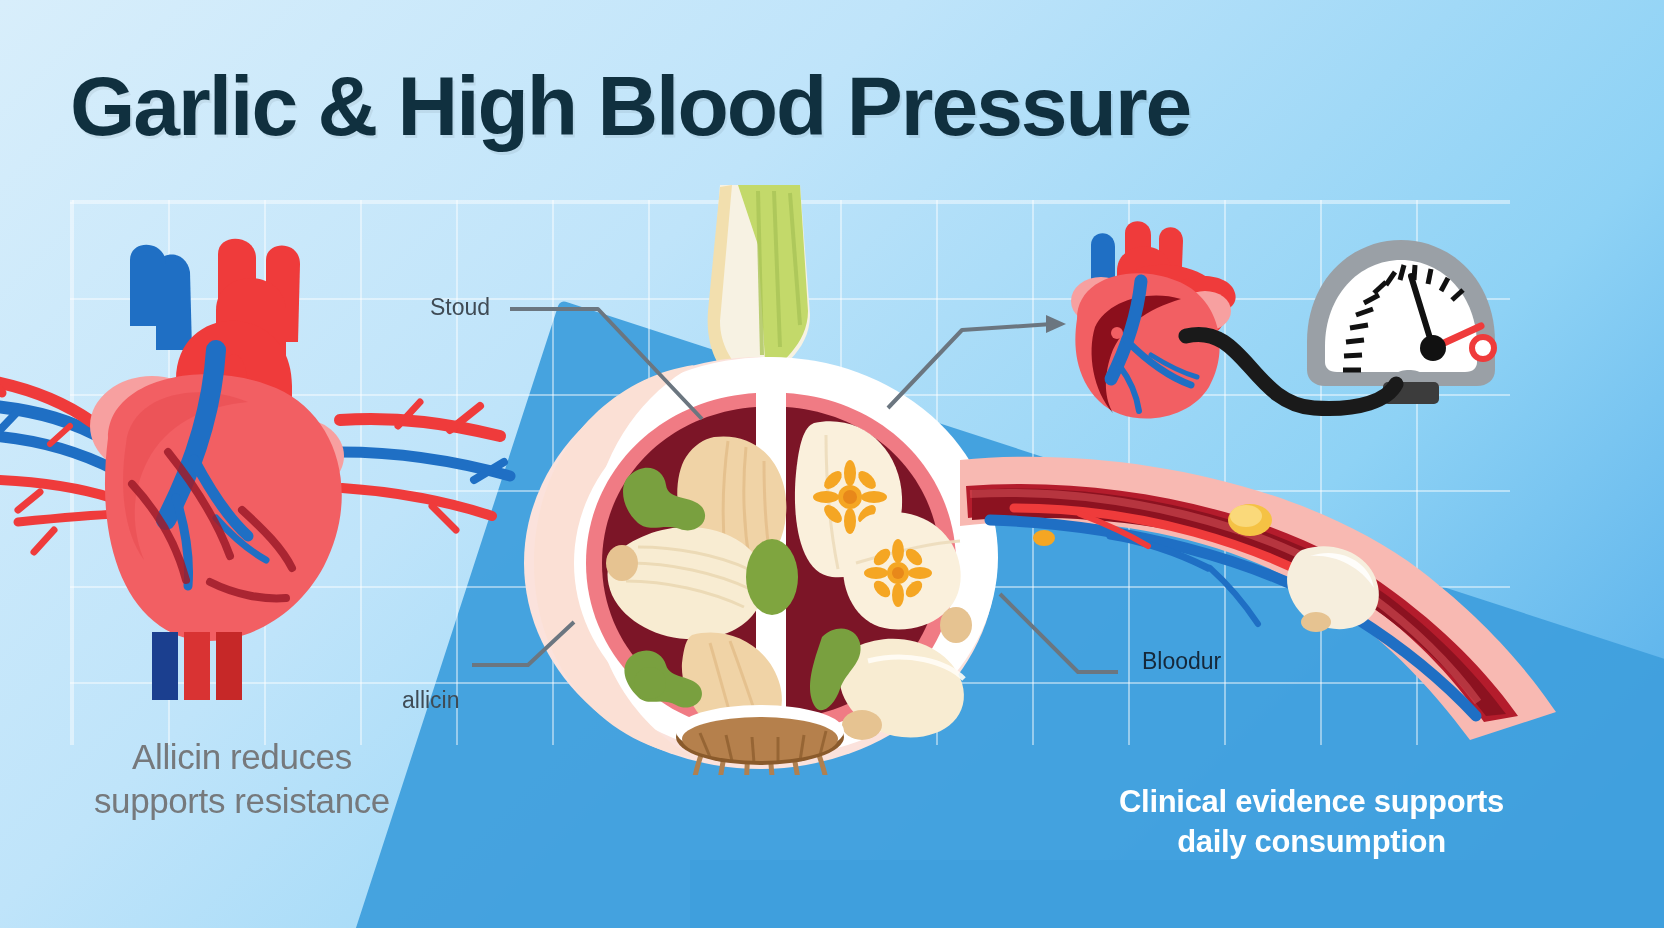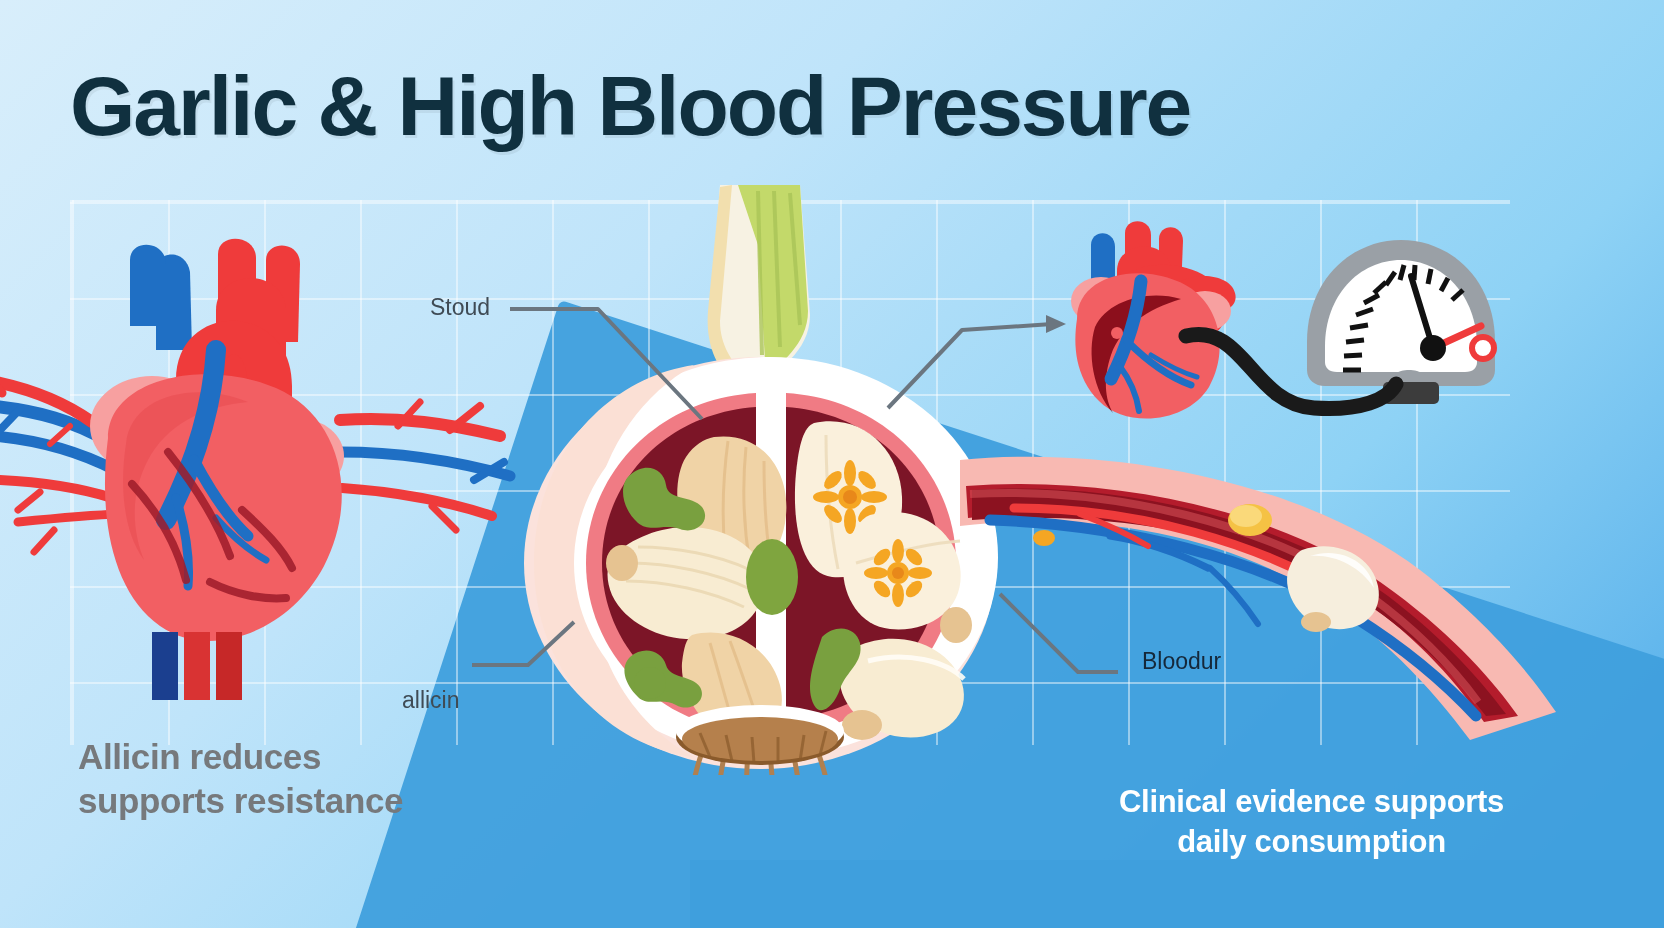--- a/index.html
+++ b/index.html
@@ -54,24 +54,25 @@
     font-weight: 700;
     letter-spacing: -2px;
     color: #10303f;
     text-shadow: 2px 3px 0 rgba(0,0,0,.06);
     white-space: nowrap;
   }
 
   
   .cap-left {
     position: absolute;
-    left: 78px; top: 735px;
-    font-size: 35px; font-weight: 700; line-height: 1.25;
+    left: 94px; top: 735px;
+    font-size: 35px; font-weight: 400; line-height: 1.25;
     color: #76797c;
     letter-spacing: -.4px;
+    text-align: center;
   }
   .cap-right {
     position: absolute;
     right: 160px; top: 742px;
     text-align: center;
     font-size: 31px; font-weight: 700; line-height: 1.3;
     color: #ffffff;
     letter-spacing: -.3px;
     margin-top: 40px;
   }

